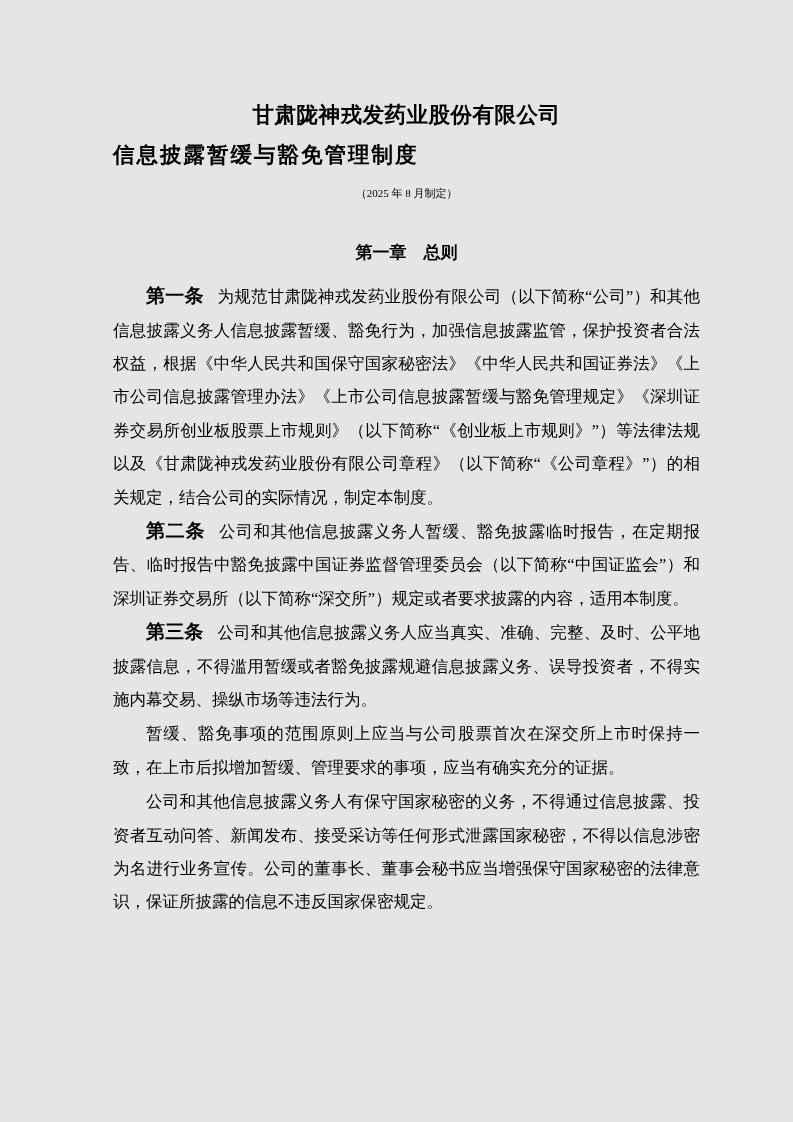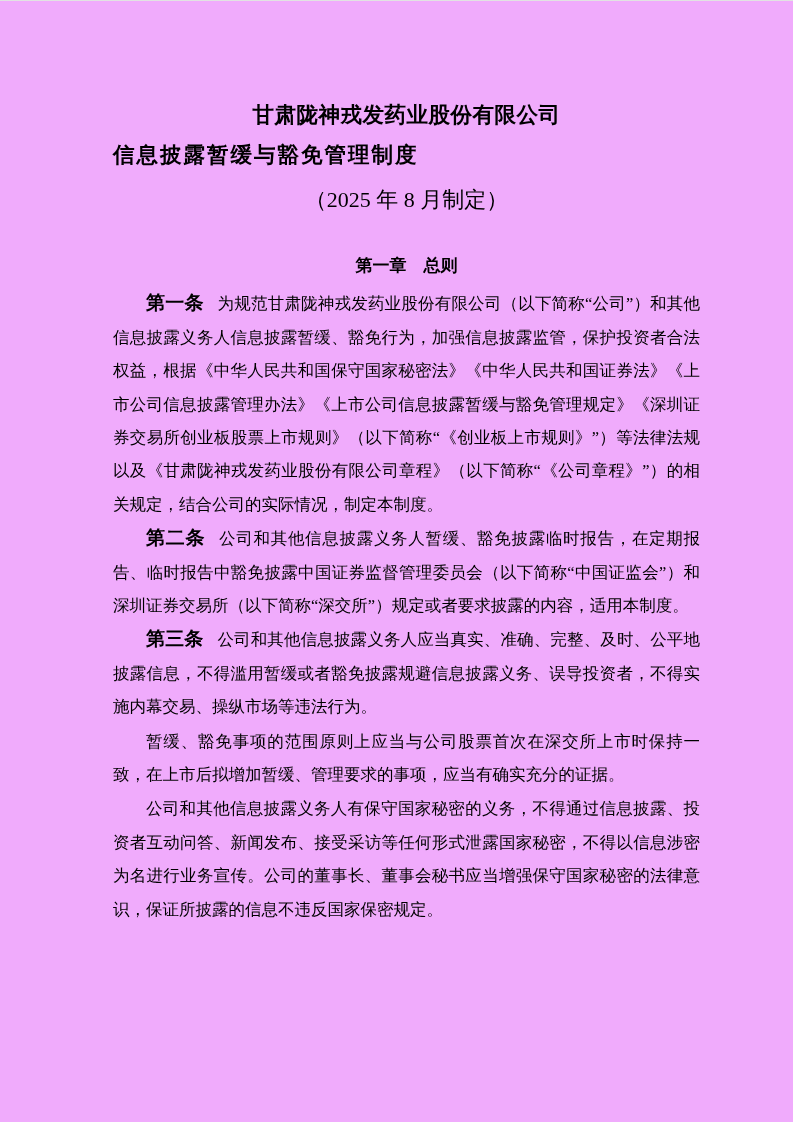--- a/index.html
+++ b/index.html
@@ -4,21 +4,21 @@
 <style>
   html, body {
     margin: 0;
     padding: 0;
     background: #ffffff;
   }
   .page {
     position: relative;
     width: 793px;
     height: 1122px;
-    background: #f0abfc;
+    background: #e5e5e5;
     border-top: 1px solid #e2e2e2;
     box-sizing: border-box;
     overflow: hidden;
     font-family: "Liberation Serif", "DejaVu Serif", serif;
     color: #000000;
   }
   .content {
     box-sizing: border-box;
     width: 100%;
     height: 100%;
@@ -35,33 +35,33 @@
   .doc-subtitle {
     margin: 14px 0 0 0;
     font-size: 21.5px;
     line-height: 1.2;
     font-weight: bold;
     text-align: left;
     letter-spacing: 2px;
   }
   .date-note {
     margin: 18px 0 0 0;
-    font-size: 22px;
+    font-size: 11px;
     line-height: 1.2;
     text-align: center;
   }
   .chapter-heading {
     margin: 43px 0 0 0;
     font-size: 17px;
     line-height: 1.2;
     font-weight: bold;
     text-align: center;
   }
   .body-text {
-    margin-top: 10px;
+    margin-top: 16px;
   }
   .para {
     margin: 0;
     font-size: 16.5px;
     line-height: 33.4px;
     text-align: justify;
     text-justify: inter-ideograph;
     text-indent: 2em;
   }
   .para-label {

